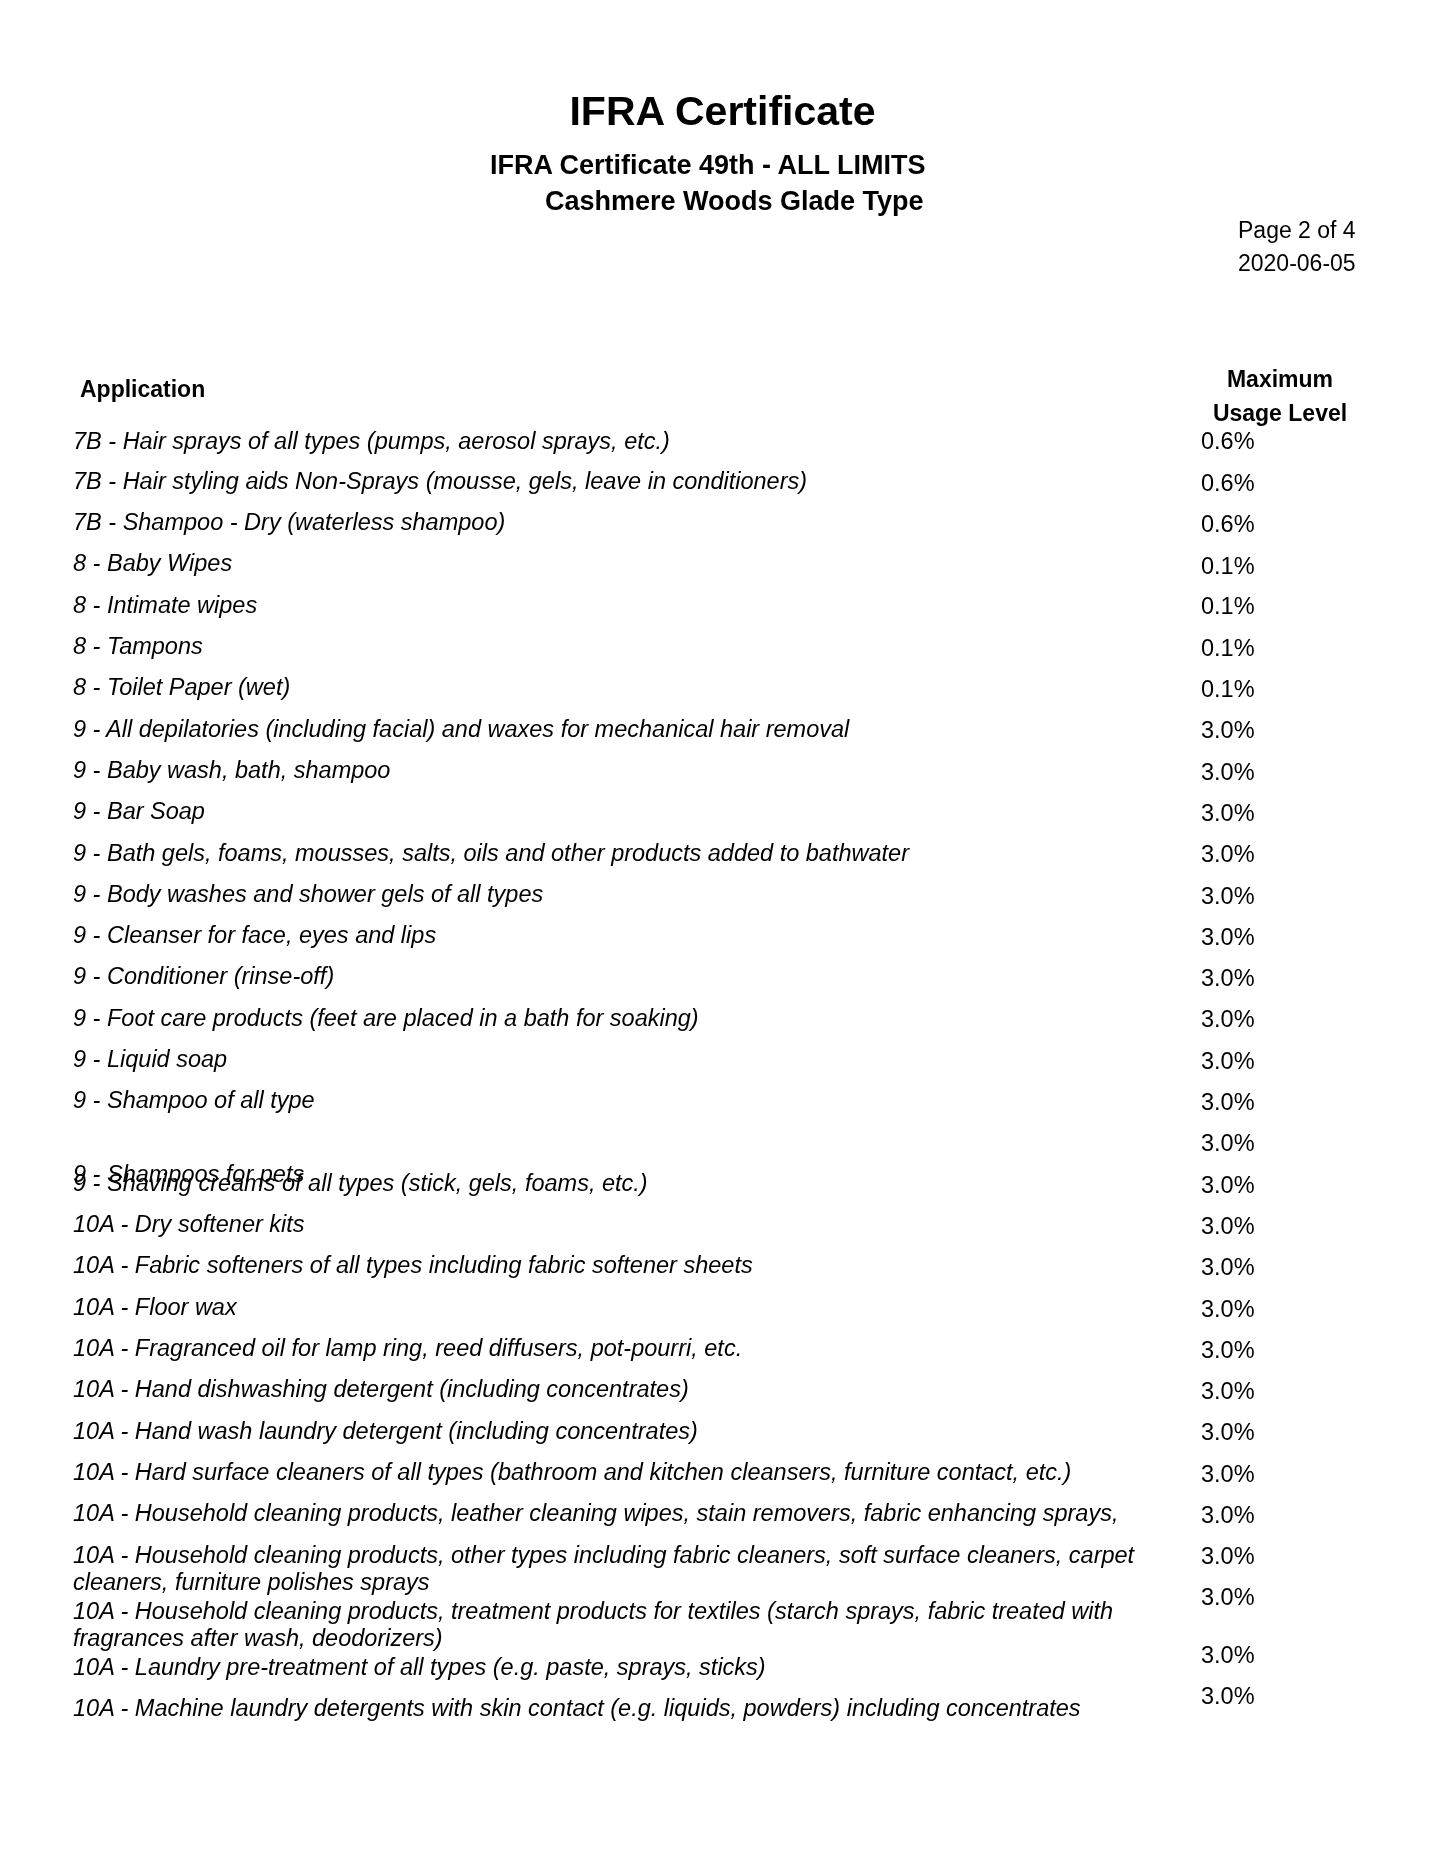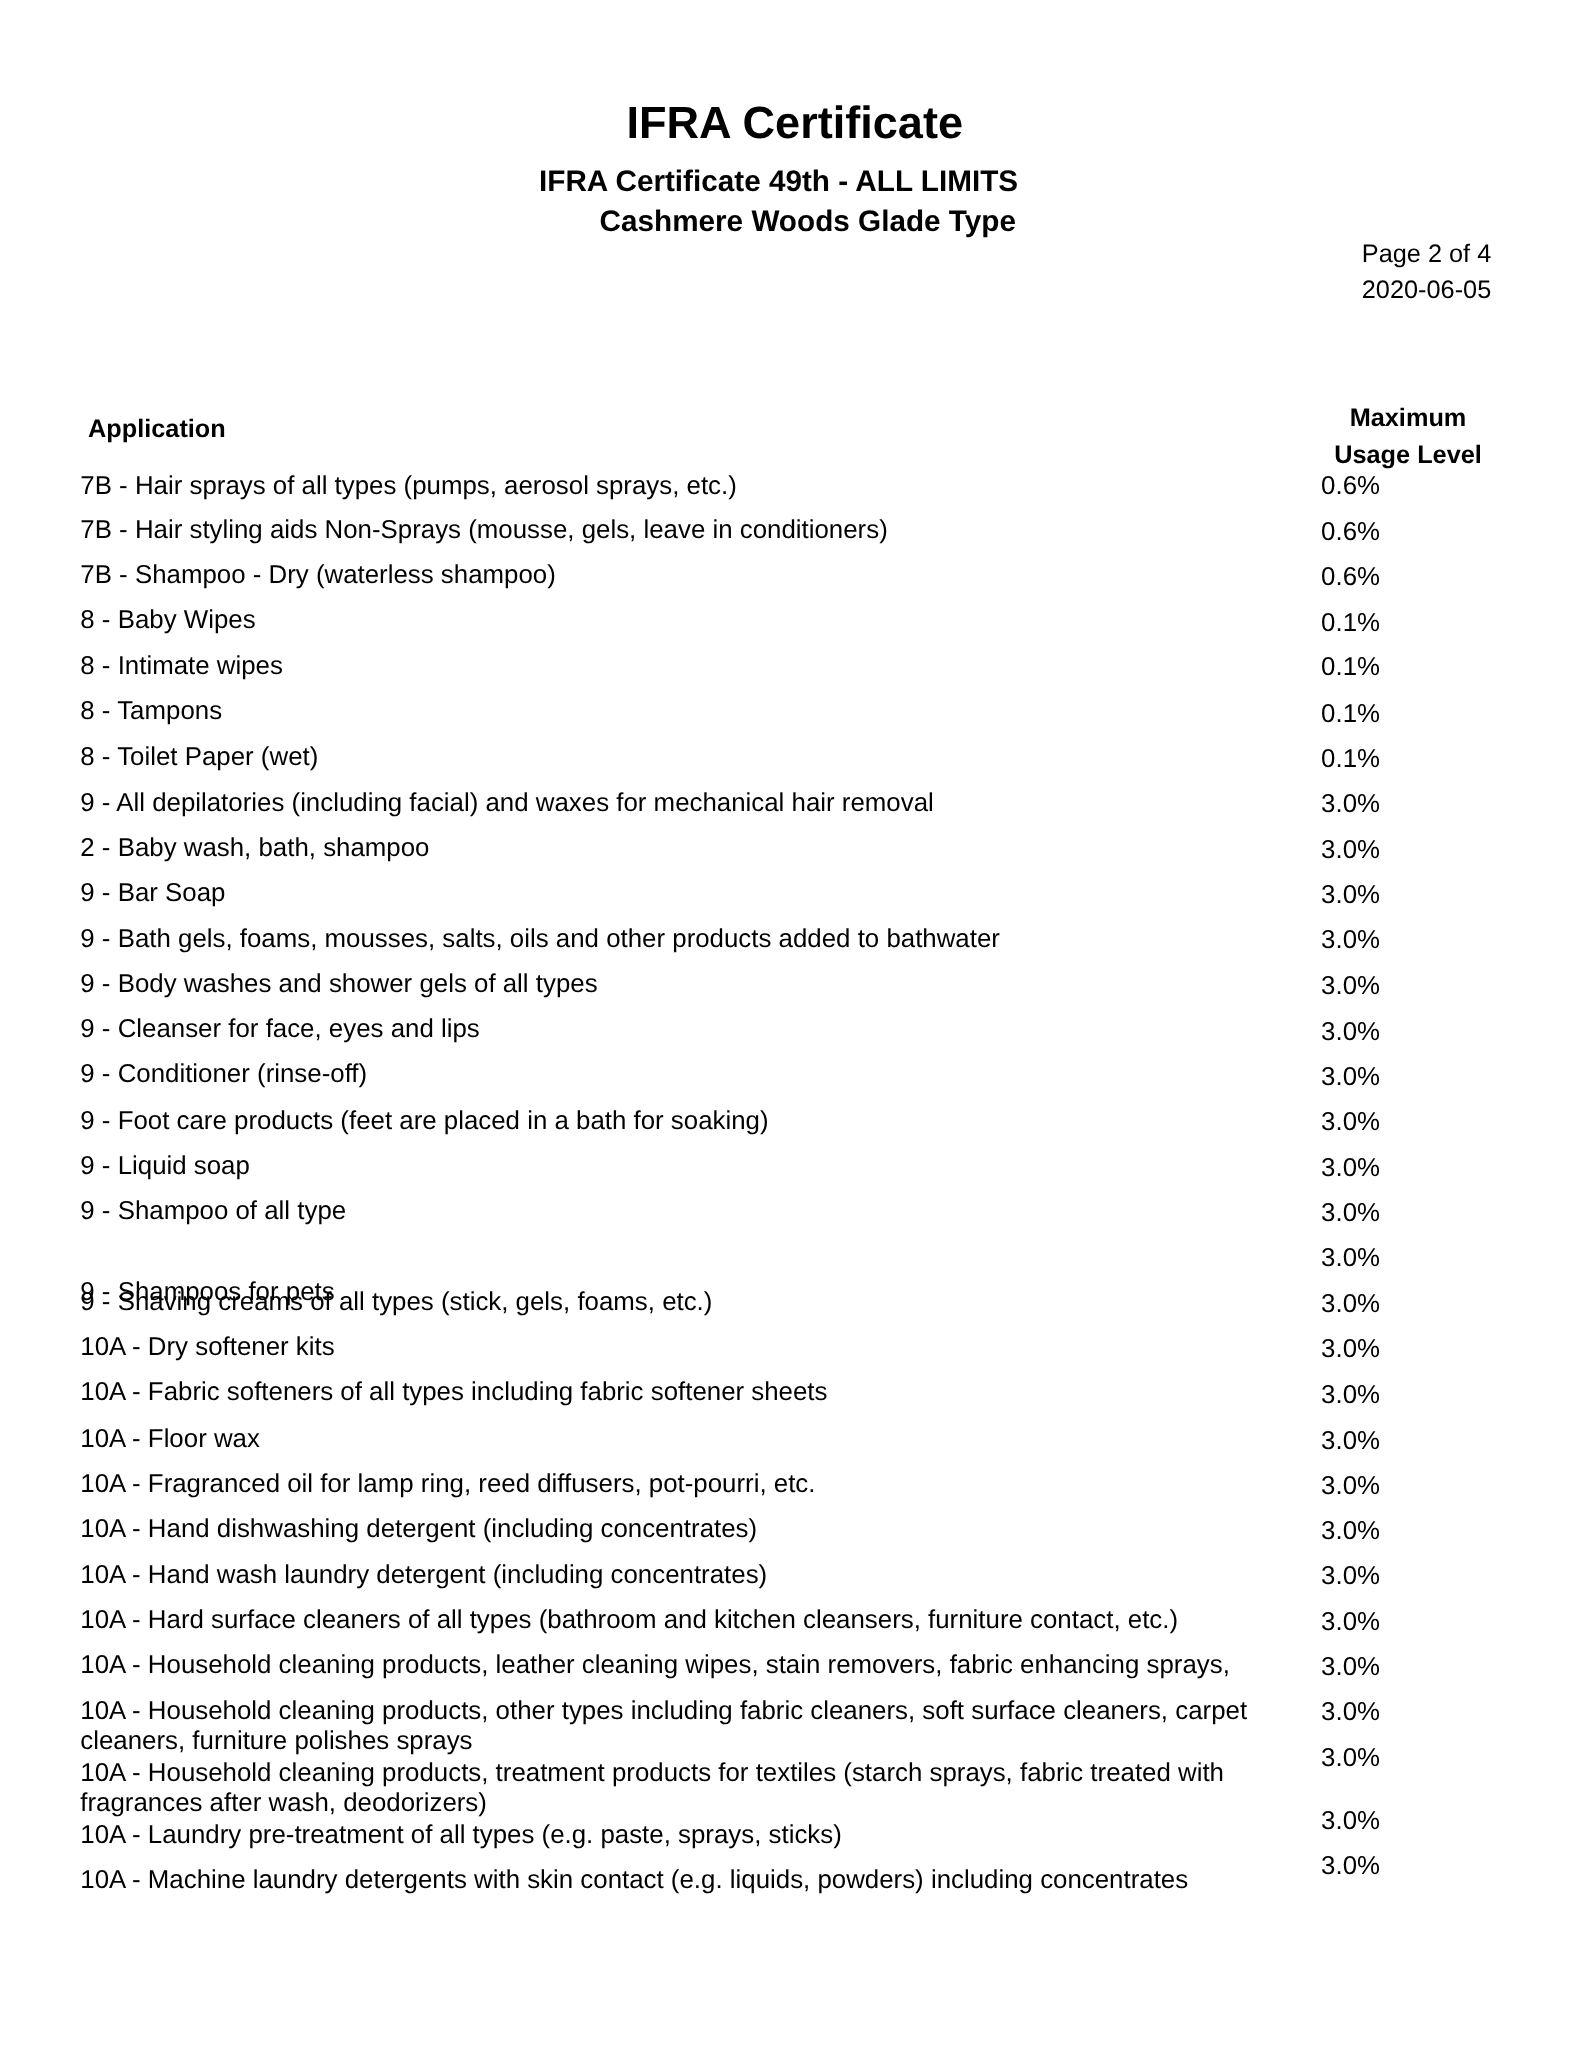--- a/index.html
+++ b/index.html
@@ -6,21 +6,21 @@
     body { width:1445px; height:1871px; position:relative; overflow:hidden;
            font-family:"Liberation Sans", sans-serif; color:#000; }
     .abs { position:absolute; white-space:nowrap; }
     .title { left:0; width:1445px; top:88px; text-align:center; font-size:41px; font-weight:bold; }
     .sub1 { left:490px; top:150px; font-size:27px; font-weight:bold; }
     .sub2 { left:545px; top:186px; font-size:27px; font-weight:bold; }
     .page { left:1238px; top:217px; font-size:23px; }
     .date { left:1238px; top:250px; font-size:23px; }
     .hdr-app { left:80px; top:376px; font-size:23px; font-weight:bold; }
     .hdr-max { left:1200px; top:362px; width:160px; text-align:center; font-size:23px; font-weight:bold; line-height:34px; white-space:normal; }
-    .row-app { left:73px; font-size:23.5px; line-height:27px; }
+    .row-app { left:73px; font-size:23.5px; line-height:27px;font-style:italic; }
     .row-app.wrap { white-space:normal; width:1080px; }
     .row-val { left:1201px; font-size:23.5px; }
   </style>
 </head>
 <body>
 
 <div>
   <div class="abs title">IFRA Certificate</div>
   <div class="abs sub1">IFRA Certificate 49th - ALL LIMITS</div>
   <div class="abs sub2">Cashmere Woods Glade Type</div>
@@ -49,21 +49,21 @@
 
   <div class="abs row-app" style="top:633px">8 - Tampons</div>
   <div class="abs row-val" style="top:635px">0.1%</div>
 
   <div class="abs row-app" style="top:674px">8 - Toilet Paper (wet)</div>
   <div class="abs row-val" style="top:676px">0.1%</div>
 
   <div class="abs row-app" style="top:716px">9 - All depilatories (including facial) and waxes for mechanical hair removal</div>
   <div class="abs row-val" style="top:717px">3.0%</div>
 
-  <div class="abs row-app" style="top:757px">2 - Baby wash, bath, shampoo</div>
+  <div class="abs row-app" style="top:757px">9 - Baby wash, bath, shampoo</div>
   <div class="abs row-val" style="top:759px">3.0%</div>
 
   <div class="abs row-app" style="top:798px">9 - Bar Soap</div>
   <div class="abs row-val" style="top:800px">3.0%</div>
 
   <div class="abs row-app" style="top:840px">9 - Bath gels, foams, mousses, salts, oils and other products added to bathwater</div>
   <div class="abs row-val" style="top:841px">3.0%</div>
 
   <div class="abs row-app" style="top:881px">9 - Body washes and shower gels of all types</div>
   <div class="abs row-val" style="top:883px">3.0%</div>

